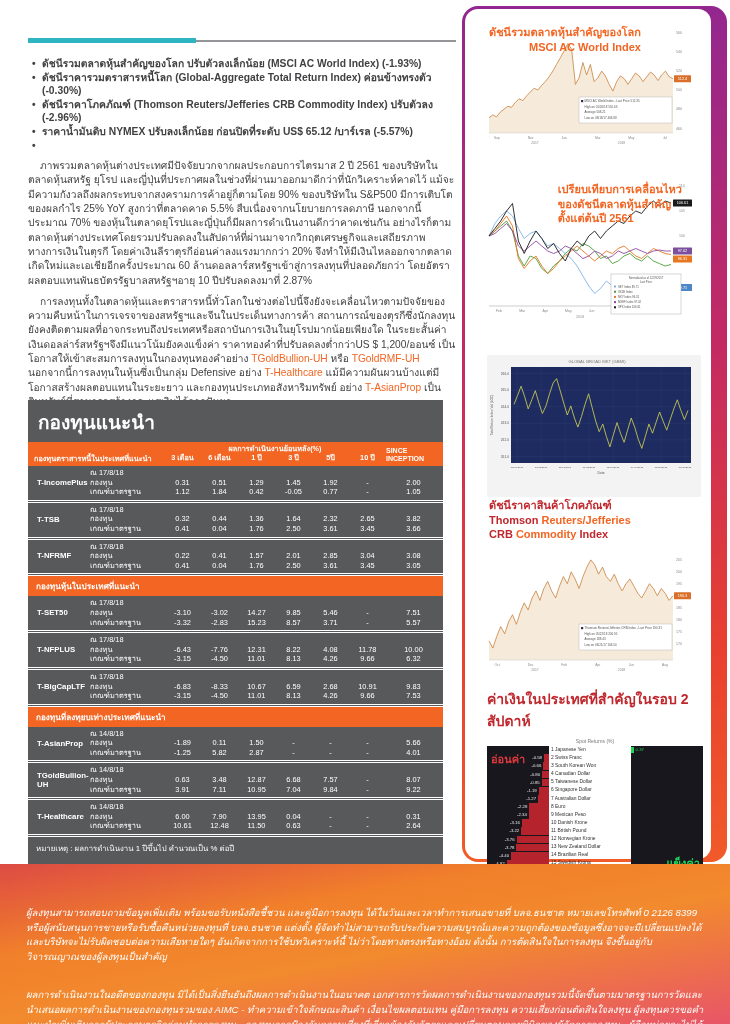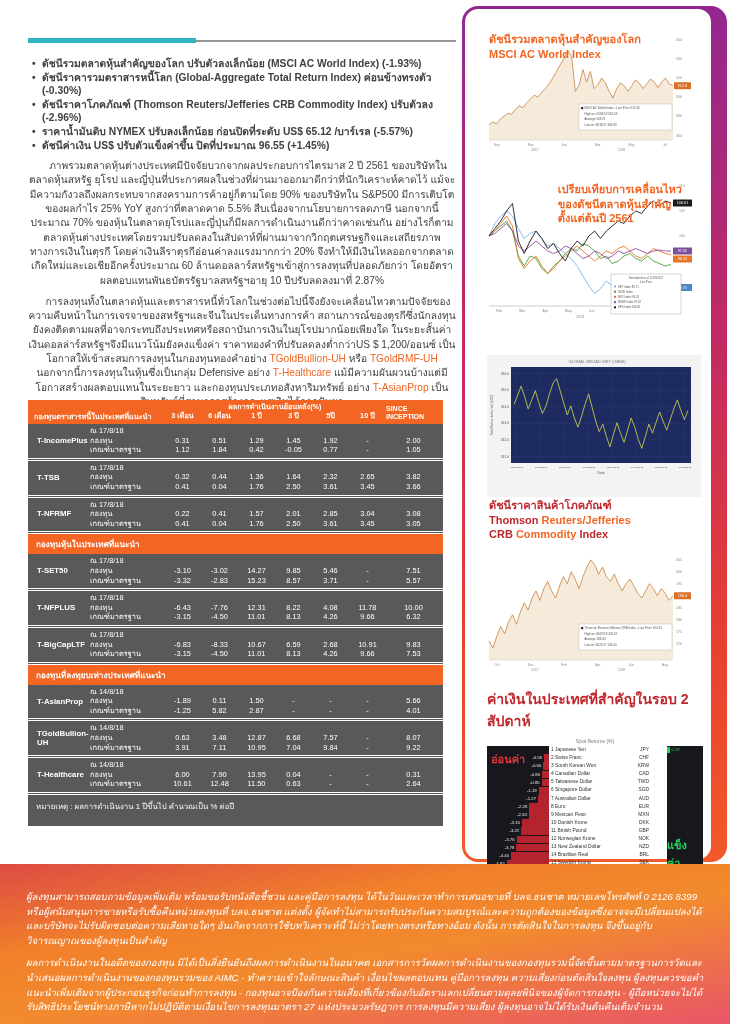--- a/index.html
+++ b/index.html
@@ -12,21 +12,21 @@
   
   #left-col{position:absolute;left:28px;top:34px;width:428px;}
   .main-title{font-size:27px;font-weight:bold;color:#3a3a3c;letter-spacing:.2px;}
   .title-rule{position:relative;height:5px;margin-top:4px;}
   .title-rule .teal{position:absolute;left:0;top:0;width:168px;height:5px;background:#2fb5c2;}
   .title-rule .grey{position:absolute;left:168px;top:2px;right:0;height:1.5px;background:#939598;}
   .bullets{margin:14px 0 0 4px;}
   .bullet{font-size:10.3px;font-weight:bold;color:#414042;line-height:13.6px;display:flex;}
   .bullet .dot{width:10px;flex:0 0 10px;}
   .para{font-size:10.2px;line-height:14.3px;color:#414042;text-indent:12px;margin-top:7px;
-        overflow-wrap:anywhere;text-align:center;}
+        overflow-wrap:anywhere;text-align:left;}
   .hl{color:#f26522;}
   
   #fund-table{position:absolute;left:28px;top:400px;width:415px;background:#58595b;color:#fff;}
   .tbl-titlebar{background:#58595b;padding:7px 10px 5px;font-size:19px;font-weight:bold;}
   .tbl-header{background:#f26522;display:grid;grid-template-columns:136px 222px 57px;align-items:end;padding:2px 0 3px;}
   .tbl-header .fcol{font-size:7.3px;font-weight:bold;padding:0 0 0 6px;line-height:8.5px;}
   .tbl-header .mid .perf{font-size:7.3px;font-weight:bold;text-align:center;line-height:9px;}
   .tbl-header .mid .plabels{display:grid;grid-template-columns:repeat(6,37px);}
   .tbl-header .mid .plabels div{font-size:7.3px;font-weight:bold;text-align:center;line-height:10px;}
   .tbl-header .since{font-size:7px;font-weight:bold;line-height:8px;padding-right:4px;}
@@ -44,36 +44,36 @@
   .c-title .red{color:#c0272d;}
   svg text{font-family:"Liberation Sans","DejaVu Sans",sans-serif;}
   #gbmi-overlay{position:absolute;left:32px;top:62px;color:#f26522;font-weight:bold;font-size:9px;line-height:11.5px;z-index:3;}
   
   #currency{position:absolute;left:487px;top:688px;width:216px;}
   #cur-title{font-size:14px;font-weight:bold;color:#c0272d;}
   #cur-spot{font-size:5px;color:#77787b;text-align:center;margin-top:6px;}
   #cur-panel{position:relative;height:130px;margin-top:2px;}
   #cur-left,#cur-right{position:absolute;top:0;height:130px;background:#17171d;}
   #cur-left{left:0;width:62px;}
-  #cur-right{right:0;width:36px;}
+  #cur-right{right:0;width:72px;}
   #weak-label{position:absolute;left:4px;top:4px;color:#e03a3e;font-weight:bold;font-size:11px;}
   #strong-label{position:absolute;right:3px;bottom:4px;color:#1ed85a;font-weight:bold;font-size:11px;}
   .cur-bar{position:absolute;right:0;background:#b5242c;height:8px;}
   .cur-bar-val{position:absolute;color:#e9e9e9;font-size:4.3px;line-height:8px;}
   #cur-list{position:absolute;left:64px;top:0;width:98px;height:130px;}
   .cur-row{display:flex;font-size:4.9px;line-height:8.1px;color:#303032;}
   .cur-row .nm{flex:1;}
   .cur-row .cd{text-align:right;}
   .green-bar{position:absolute;left:0;top:1px;height:6px;background:#1ed85a;}
   .green-val{position:absolute;color:#1ed85a;font-size:4.3px;line-height:8px;}
   #cur-source{font-size:7.4px;font-weight:bold;color:#414042;margin-top:6px;line-height:9.5px;}
   
   #footer{position:absolute;left:0;top:864px;width:730px;height:160px;
           background:linear-gradient(170deg,#dd4b44 0%,#f1802a 32%,#f28a2e 55%,#e85568 100%);}
-  #footer p{color:#fff;font-style:italic;font-size:9.6px;line-height:14.6px;margin:0 26px;
+  #footer p{color:#fff;font-style:italic;font-size:9.6px;line-height:14.6px;margin:16px 26px;
             overflow-wrap:anywhere;}
   #footer p.f1{padding-top:26px;}
   #footer p.f2{padding-top:8px;}
 </style>
 </head>
 <body>
 
 <div id="page">
 
   <div id="frame">
@@ -97,28 +97,28 @@
         <div class="bullet">
           <span class="dot">•</span>
           <span>ดัชนีราคาโภคภัณฑ์ (Thomson Reuters/Jefferies CRB Commodity Index) ปรับตัวลง (-2.96%)</span>
         </div>
         <div class="bullet">
           <span class="dot">•</span>
           <span>ราคาน้ำมันดิบ NYMEX ปรับลงเล็กน้อย ก่อนปิดที่ระดับ US$ 65.12 /บาร์เรล (-5.57%)</span>
         </div>
         <div class="bullet">
           <span class="dot">•</span>
-          <span>ดัชนีค่าเงิน US$ ปรับตัวแข็งค่าขึ้น ปิดที่ประมาณ 96.55 (+1.45%)</span>
         </div>
       </div>
     <div class="para">ภาพรวมตลาดหุ้นต่างประเทศมีปัจจัยบวกจากผลประกอบการไตรมาส 2 ปี 2561 ของบริษัทในตลาดหุ้นสหรัฐ ยุโรป และญี่ปุ่นที่ประกาศผลในช่วงที่ผ่านมาออกมาดีกว่าที่นักวิเคราะห์คาดไว้ แม้จะมีความกังวลถึงผลกระทบจากสงครามการค้าอยู่ก็ตามโดย 90% ของบริษัทใน S&amp;P500 มีการเติบโตของผลกำไร 25% YoY สูงกว่าที่ตลาดคาด 5.5% สืบเนื่องจากนโยบายการลดภาษี  นอกจากนี้ประมาณ 70% ของหุ้นในตลาดยุโรปและญี่ปุ่นก็มีผลการดำเนินงานดีกว่าคาดเช่นกัน อย่างไรก็ตามตลาดหุ้นต่างประเทศโดยรวมปรับลดลงในสัปดาห์ที่ผ่านมาจากวิกฤตเศรษฐกิจและเสถียรภาพทางการเงินในตุรกี โดยค่าเงินลีราตุรกีอ่อนค่าลงแรงมากกว่า 20% จึงทำให้มีเงินไหลออกจากตลาดเกิดใหม่และเอเชียอีกครั้งประมาณ 60 ล้านดอลลาร์สหรัฐฯเข้าสู่การลงทุนที่ปลอดภัยกว่า โดยอัตราผลตอบแทนพันธบัตรรัฐบาลสหรัฐฯอายุ 10 ปีปรับลดลงมาที่ 2.87%</div>
     <div class="para" id="para2"><span>การลงทุนทั้งในตลาดหุ้นและตราสารหนี้ทั่วโลกในช่วงต่อไปนี้จึงยังจะเคลื่อนไหวตามปัจจัยของความคืบหน้าในการเจรจาของสหรัฐฯและจีนในประเด็นทางการค้า  สถานการณ์ของตุรกีซึ่งนักลงทุนยังคงติดตามผลที่อาจกระทบถึงประเทศหรือสถาบันการเงินในยุโรปมากน้อยเพียงใด ในระยะสั้นค่าเงินดอลล่าร์สหรัฐฯจึงมีแนวโน้มยังคงแข็งค่า ราคาทองคำที่ปรับลดลงต่ำกว่าUS $ 1,200/ออนซ์ เป็นโอกาสให้เข้าสะสมการลงทุนในกองทุนทองคำอย่าง </span><span class="hl">TGoldBullion-UH</span><span> หรือ </span><span class="hl">TGoldRMF-UH</span><span> นอกจากนี้การลงทุนในหุ้นซึ่งเป็นกลุ่ม Defensive อย่าง </span><span class="hl">T-Healthcare</span><span> แม้มีความผันผวนบ้างแต่มีโอกาสสร้างผลตอบแทนในระยะยาว และกองทุนประเภทอสังหาริมทรัพย์ อย่าง </span><span class="hl">T-AsianProp</span><span> เป็นสินทรัพย์ที่สามารถสร้างกระแสเงินได้จากปันผล</span></div>
   </div>
 
   <div id="fund-table">
+    <div class="tbl-titlebar">กองทุนแนะนำ</div>
     <div class="tbl-header">
       <div class="fcol">กองทุนตราสารหนี้ในประเทศที่แนะนำ</div>
       <div class="mid">
         <div class="perf">ผลการดำเนินงานย้อนหลัง(%)</div>
         <div class="plabels">
           <div>3 เดือน</div>
           <div>6 เดือน</div>
           <div>1 ปี</div>
           <div>3 ปี</div>
           <div>5ปี</div>
@@ -373,21 +373,21 @@
           <div class="val">11.50</div>
           <div class="val">0.63</div>
           <div class="val">-</div>
           <div class="val">-</div>
           <div class="val">2.64</div>
         </div>
       </div>
     <div class="tbl-note">หมายเหตุ : ผลการดำเนินงาน 1 ปีขึ้นไป คำนวณเป็น % ต่อปี</div>
   </div>
 
-  <div class="chart-block" id="chart1" style="left:487px;top:30px;width:214px;height:148px;">
+  <div class="chart-block" id="chart1" style="left:487px;top:23px;width:214px;height:148px;text-align:right;">
     <div class="c-title" style="left:2px;top:2px;">
       <div>ดัชนีรวมตลาดหุ้นสำคัญของโลก</div>
       <div>MSCI AC World Index</div>
     </div>
     <svg id="c1svg" viewBox="0 0 214 148" width="214" height="148">
         <polygon points="2.0,94.8 5.8,91.9 9.5,93.8 13.3,89.0 17.0,86.2 20.8,83.3 24.5,84.3 28.3,79.5 32.0,75.7 35.8,77.6 39.6,72.9 43.3,69.0 47.1,65.2 50.8,67.1 54.6,62.4 58.3,58.6 62.1,53.8 65.8,48.1 69.6,41.4 73.3,34.8 77.1,28.1 80.9,20.5 84.6,26.2 88.4,61.4 92.1,54.8 95.9,39.5 99.6,51.9 103.4,41.4 107.1,58.6 110.9,54.8 114.7,48.1 118.4,52.9 122.2,61.4 125.9,68.1 129.7,58.6 133.4,52.9 137.2,55.7 140.9,61.4 144.7,55.7 148.4,50.0 152.2,52.9 156.0,58.6 159.7,53.8 163.5,49.0 167.2,51.9 171.0,57.6 174.7,51.9 178.5,48.1 182.2,53.8 186.0,55.7 186,110 2,110" fill="#f6ebdb"></polygon>
         <polyline points="2.0,94.8 5.8,91.9 9.5,93.8 13.3,89.0 17.0,86.2 20.8,83.3 24.5,84.3 28.3,79.5 32.0,75.7 35.8,77.6 39.6,72.9 43.3,69.0 47.1,65.2 50.8,67.1 54.6,62.4 58.3,58.6 62.1,53.8 65.8,48.1 69.6,41.4 73.3,34.8 77.1,28.1 80.9,20.5 84.6,26.2 88.4,61.4 92.1,54.8 95.9,39.5 99.6,51.9 103.4,41.4 107.1,58.6 110.9,54.8 114.7,48.1 118.4,52.9 122.2,61.4 125.9,68.1 129.7,58.6 133.4,52.9 137.2,55.7 140.9,61.4 144.7,55.7 148.4,50.0 152.2,52.9 156.0,58.6 159.7,53.8 163.5,49.0 167.2,51.9 171.0,57.6 174.7,51.9 178.5,48.1 182.2,53.8 186.0,55.7" fill="none" stroke="#c9813c" stroke-width="0.8"></polyline>
         <line x1="2" y1="110" x2="186" y2="110" stroke="#bbbbbb" stroke-width="0.4"></line>
         <text x="189" y="11.3" font-size="3.6" fill="#8a8a8a" text-anchor="start">560</text>
         <text x="189" y="30.34761904761905" font-size="3.6" fill="#8a8a8a" text-anchor="start">540</text>

